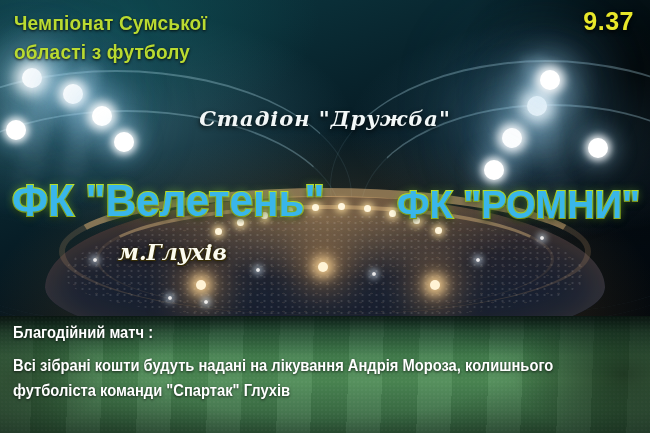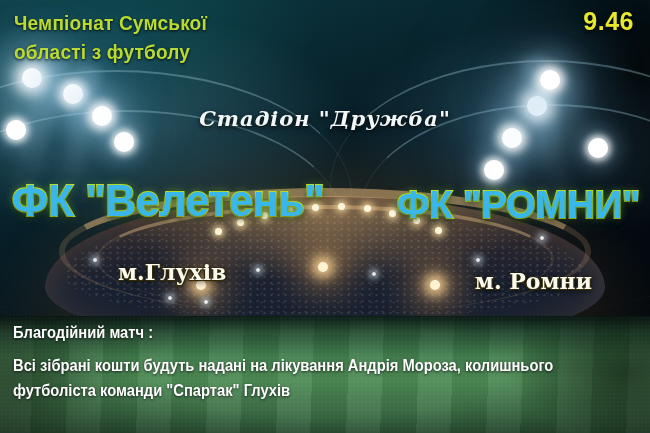--- a/index.html
+++ b/index.html
@@ -157,25 +157,24 @@
     color:#39b6ea;
     -webkit-text-stroke:2.2px #c8ea2a;
     paint-order:stroke fill;
     text-shadow:0 0 9px rgba(150,235,60,.55), 0 3px 6px rgba(0,0,0,.75);
     white-space:nowrap;
   }
   .team-l{left:12px;top:176px;font-size:44px;transform:scaleX(.96);transform-origin:left top;}
   .team-r{right:10px;top:184px;font-size:38px;}
   .city{
     position:absolute;
-    font-family:"DejaVu Serif",serif;font-weight:bold;
+    font-family:"DejaVu Serif",serif;font-style:italic;font-weight:bold;
     font-size:22px;color:#fbfbf0;
     text-shadow:0 0 3px #2a2205, 1px 1px 0 #3a3008, -1px 1px 0 #3a3008, 0 2px 6px rgba(0,0,0,.85);
     white-space:nowrap;
-    margin-top:20px;
   }
   .city-l{left:118px;top:239px;}
   .city-r{right:58px;top:248px;}
 
   .foot{
     position:absolute;left:13px;top:320px;width:630px;
     font-family:"Liberation Sans",sans-serif;
     font-weight:bold;font-size:16px;line-height:25px;
     color:#ffffff;transform:scaleX(.92);transform-origin:left top;
     text-shadow:0 1px 3px rgba(0,0,0,.70);
@@ -242,32 +241,31 @@
   <div class="spark" style="left:168px;top:296px;"></div>
   <div class="spark" style="left:204px;top:300px;"></div>
 
   <div class="pitch"></div>
   <div class="pitch-grain"></div>
   <div class="pitch-vig"></div>
 
   <div class="head-title">Чемпіонат Сумської
 області з футболу</div>
 
-  <div class="date">9.46</div>
+  <div class="date">9.37</div>
 
 
   <div class="stadium">Стадіон "Дружба"</div>
 
   <div class="team team-l">ФК "Велетень"</div>
 
   <div class="city city-l">м.Глухів</div>
 
   <div class="team team-r">ФК "РОМНИ"</div>
 
-  <div class="city city-r">м. Ромни</div>
 
   <div class="foot">
     <span class="l1">Благодійний матч :</span>
     <span class="l2">Всі зібрані кошти будуть надані на лікування Андрія Мороза, колишнього</span>
     <span class="l3">футболіста команди "Спартак" Глухів</span>
   </div>
 
 </div>
 
 </body></html>

